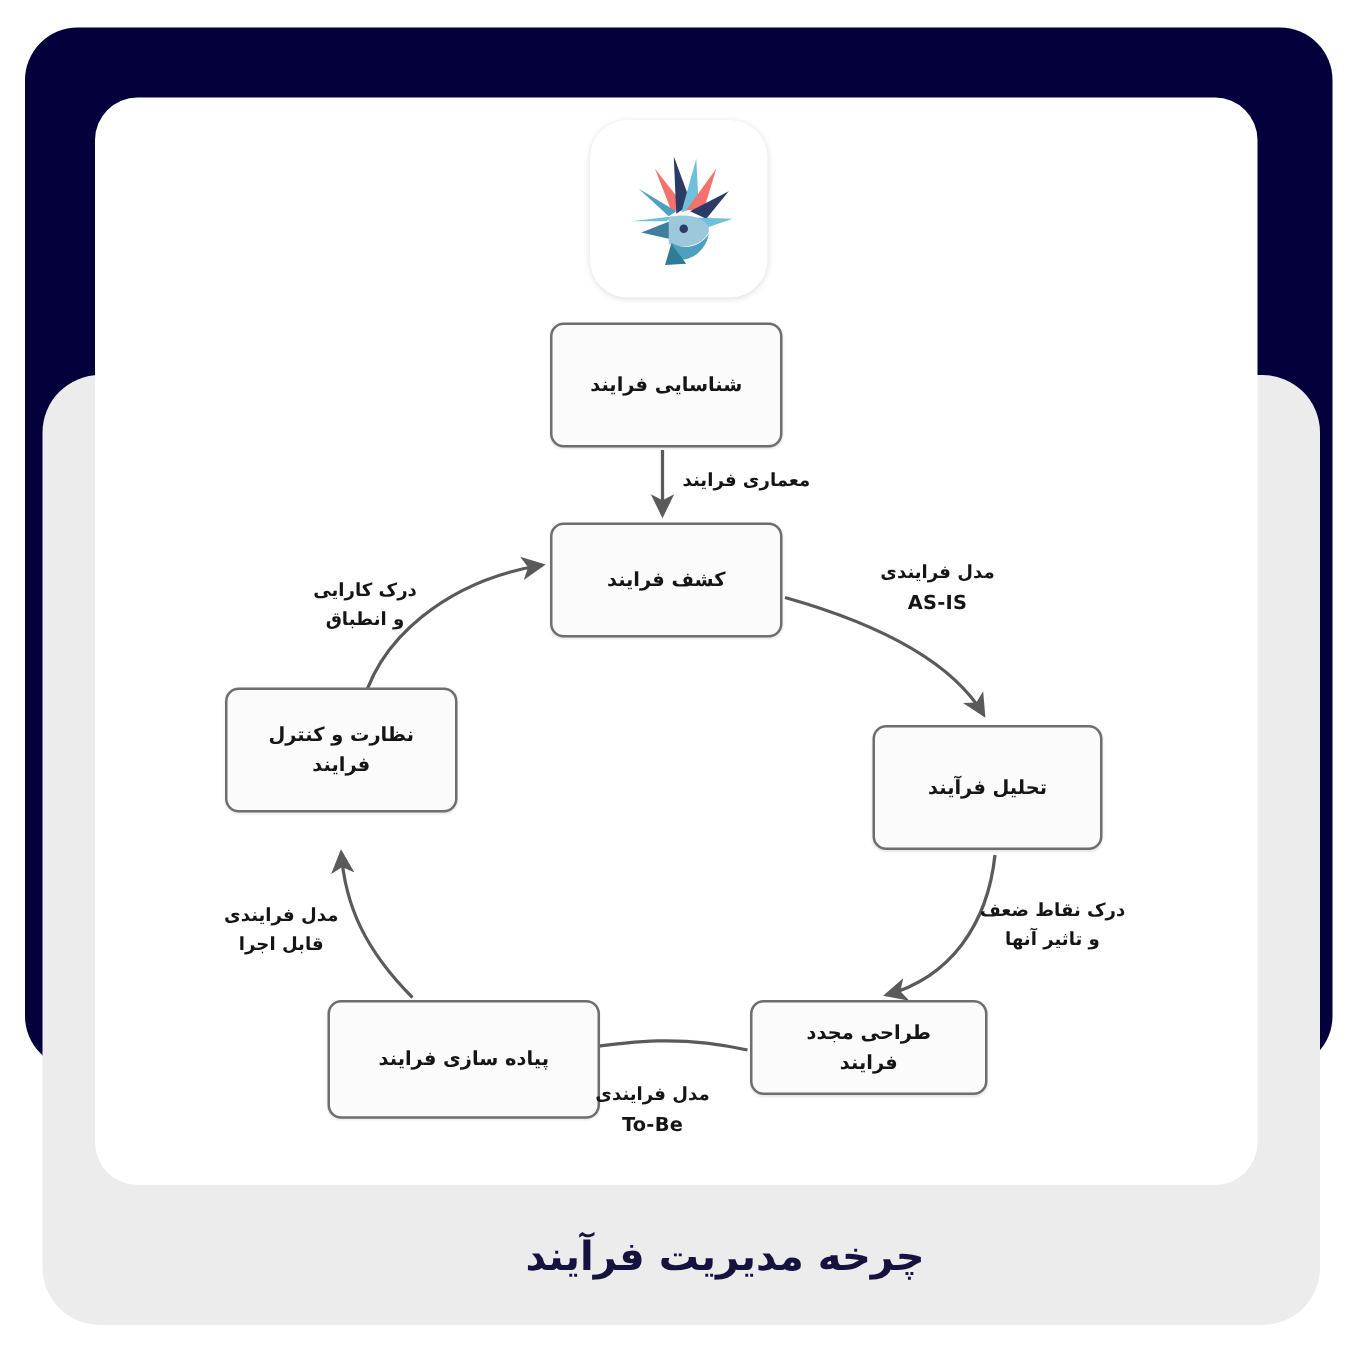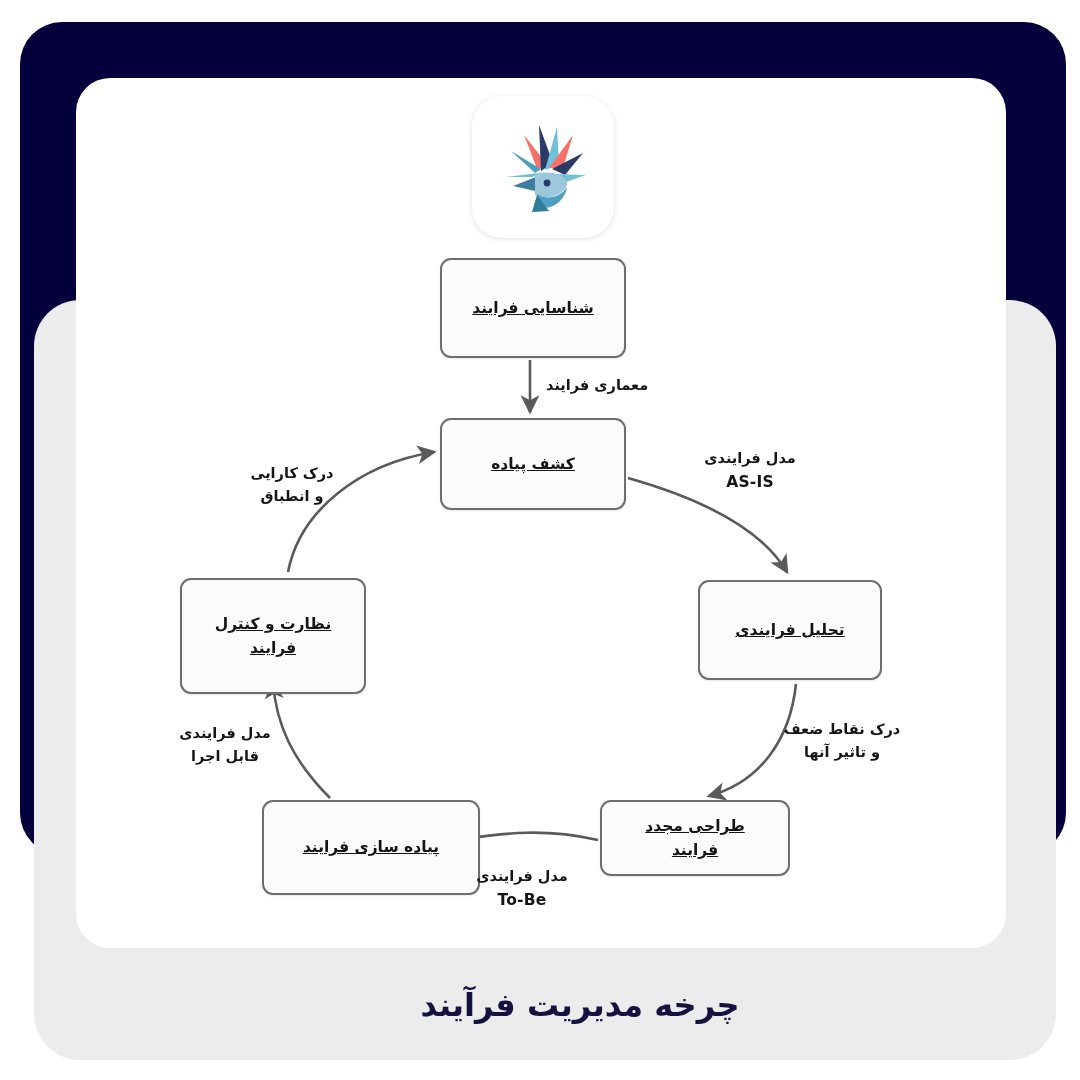--- a/index.html
+++ b/index.html
@@ -92,29 +92,28 @@
     align-items: center;
     justify-content: center;
     text-align: center;
     color: #151515;
     font-size: 15.5px;
     font-weight: 700;
     line-height: 1.55;
     direction: rtl;
     padding: 4px 24px;
     box-shadow: 0 1px 2px rgba(0,0,0,0.10);
-    text-decoration: underline;
   }
 
   #node-identification { left: 440px; top: 258px;  width: 186px; height: 100px; }
   #node-discovery      { left: 440px; top: 418px;  width: 186px; height: 92px;  }
   #node-analysis       { left: 698px; top: 580px;  width: 184px; height: 100px; }
   #node-redesign       { left: 600px; top: 800px;  width: 190px; height: 76px;  }
   #node-implementation { left: 262px; top: 800px;  width: 218px; height: 95px;  }
-  #node-monitoring     { left: 180px; top: 578px;  width: 186px; height: 116px; }
+  #node-monitoring     { left: 180px; top: 550px;  width: 186px; height: 100px; }
 
   
   .edge-label {
     position: absolute;
     direction: rtl;
     text-align: center;
     color: #151515;
     font-size: 14.5px;
     font-weight: 700;
     line-height: 1.6;
@@ -202,24 +201,24 @@
 
         <path d="M288,572 C300,510 360,464 434,452"></path>
       </g>
     </svg>
   </div>
 
   <div class="node" id="node-identification">
     <span>شناسایی فرایند</span>
   </div>
   <div class="node" id="node-discovery">
-    <span>کشف پیاده</span>
+    <span>کشف فرایند</span>
   </div>
   <div class="node" id="node-analysis">
-    <span>تحلیل فرایندی</span>
+    <span>تحلیل فرآیند</span>
   </div>
   <div class="node" id="node-redesign">
     <span>طراحی مجدد<br>فرایند</span>
   </div>
   <div class="node" id="node-implementation">
     <span>پیاده سازی فرایند</span>
   </div>
   <div class="node" id="node-monitoring">
     <span>نظارت و کنترل<br>فرایند</span>
   </div>

